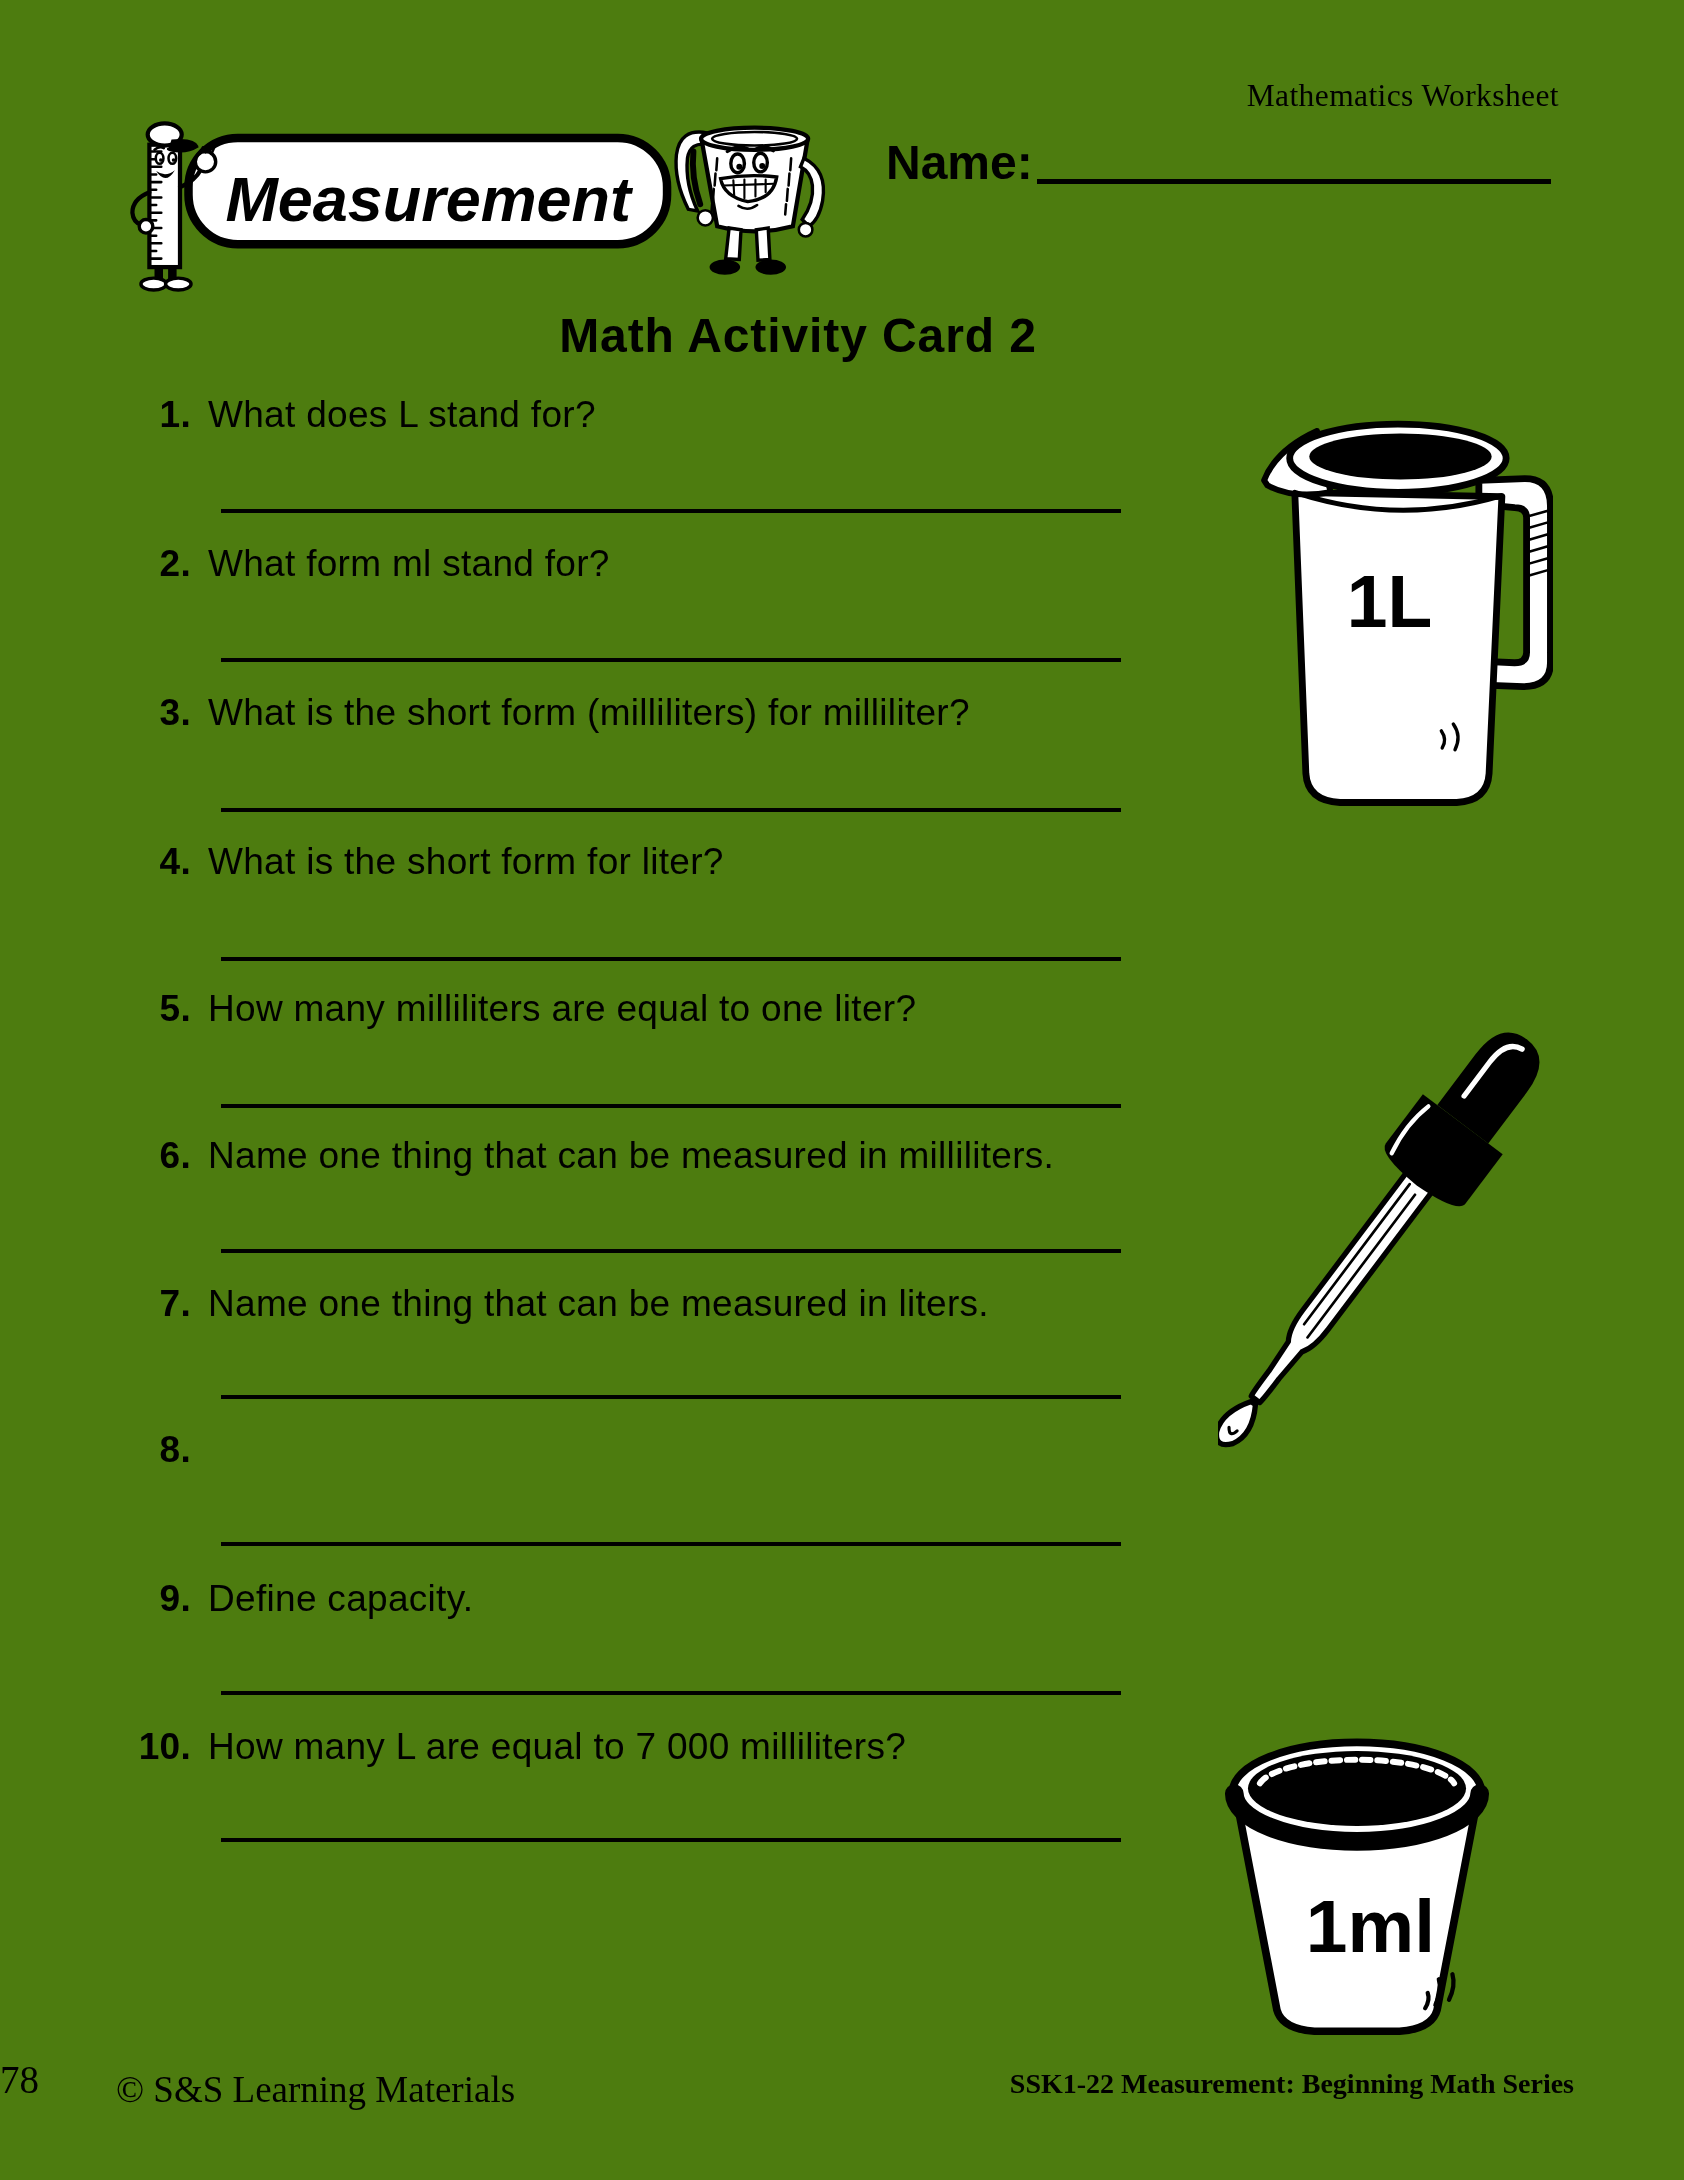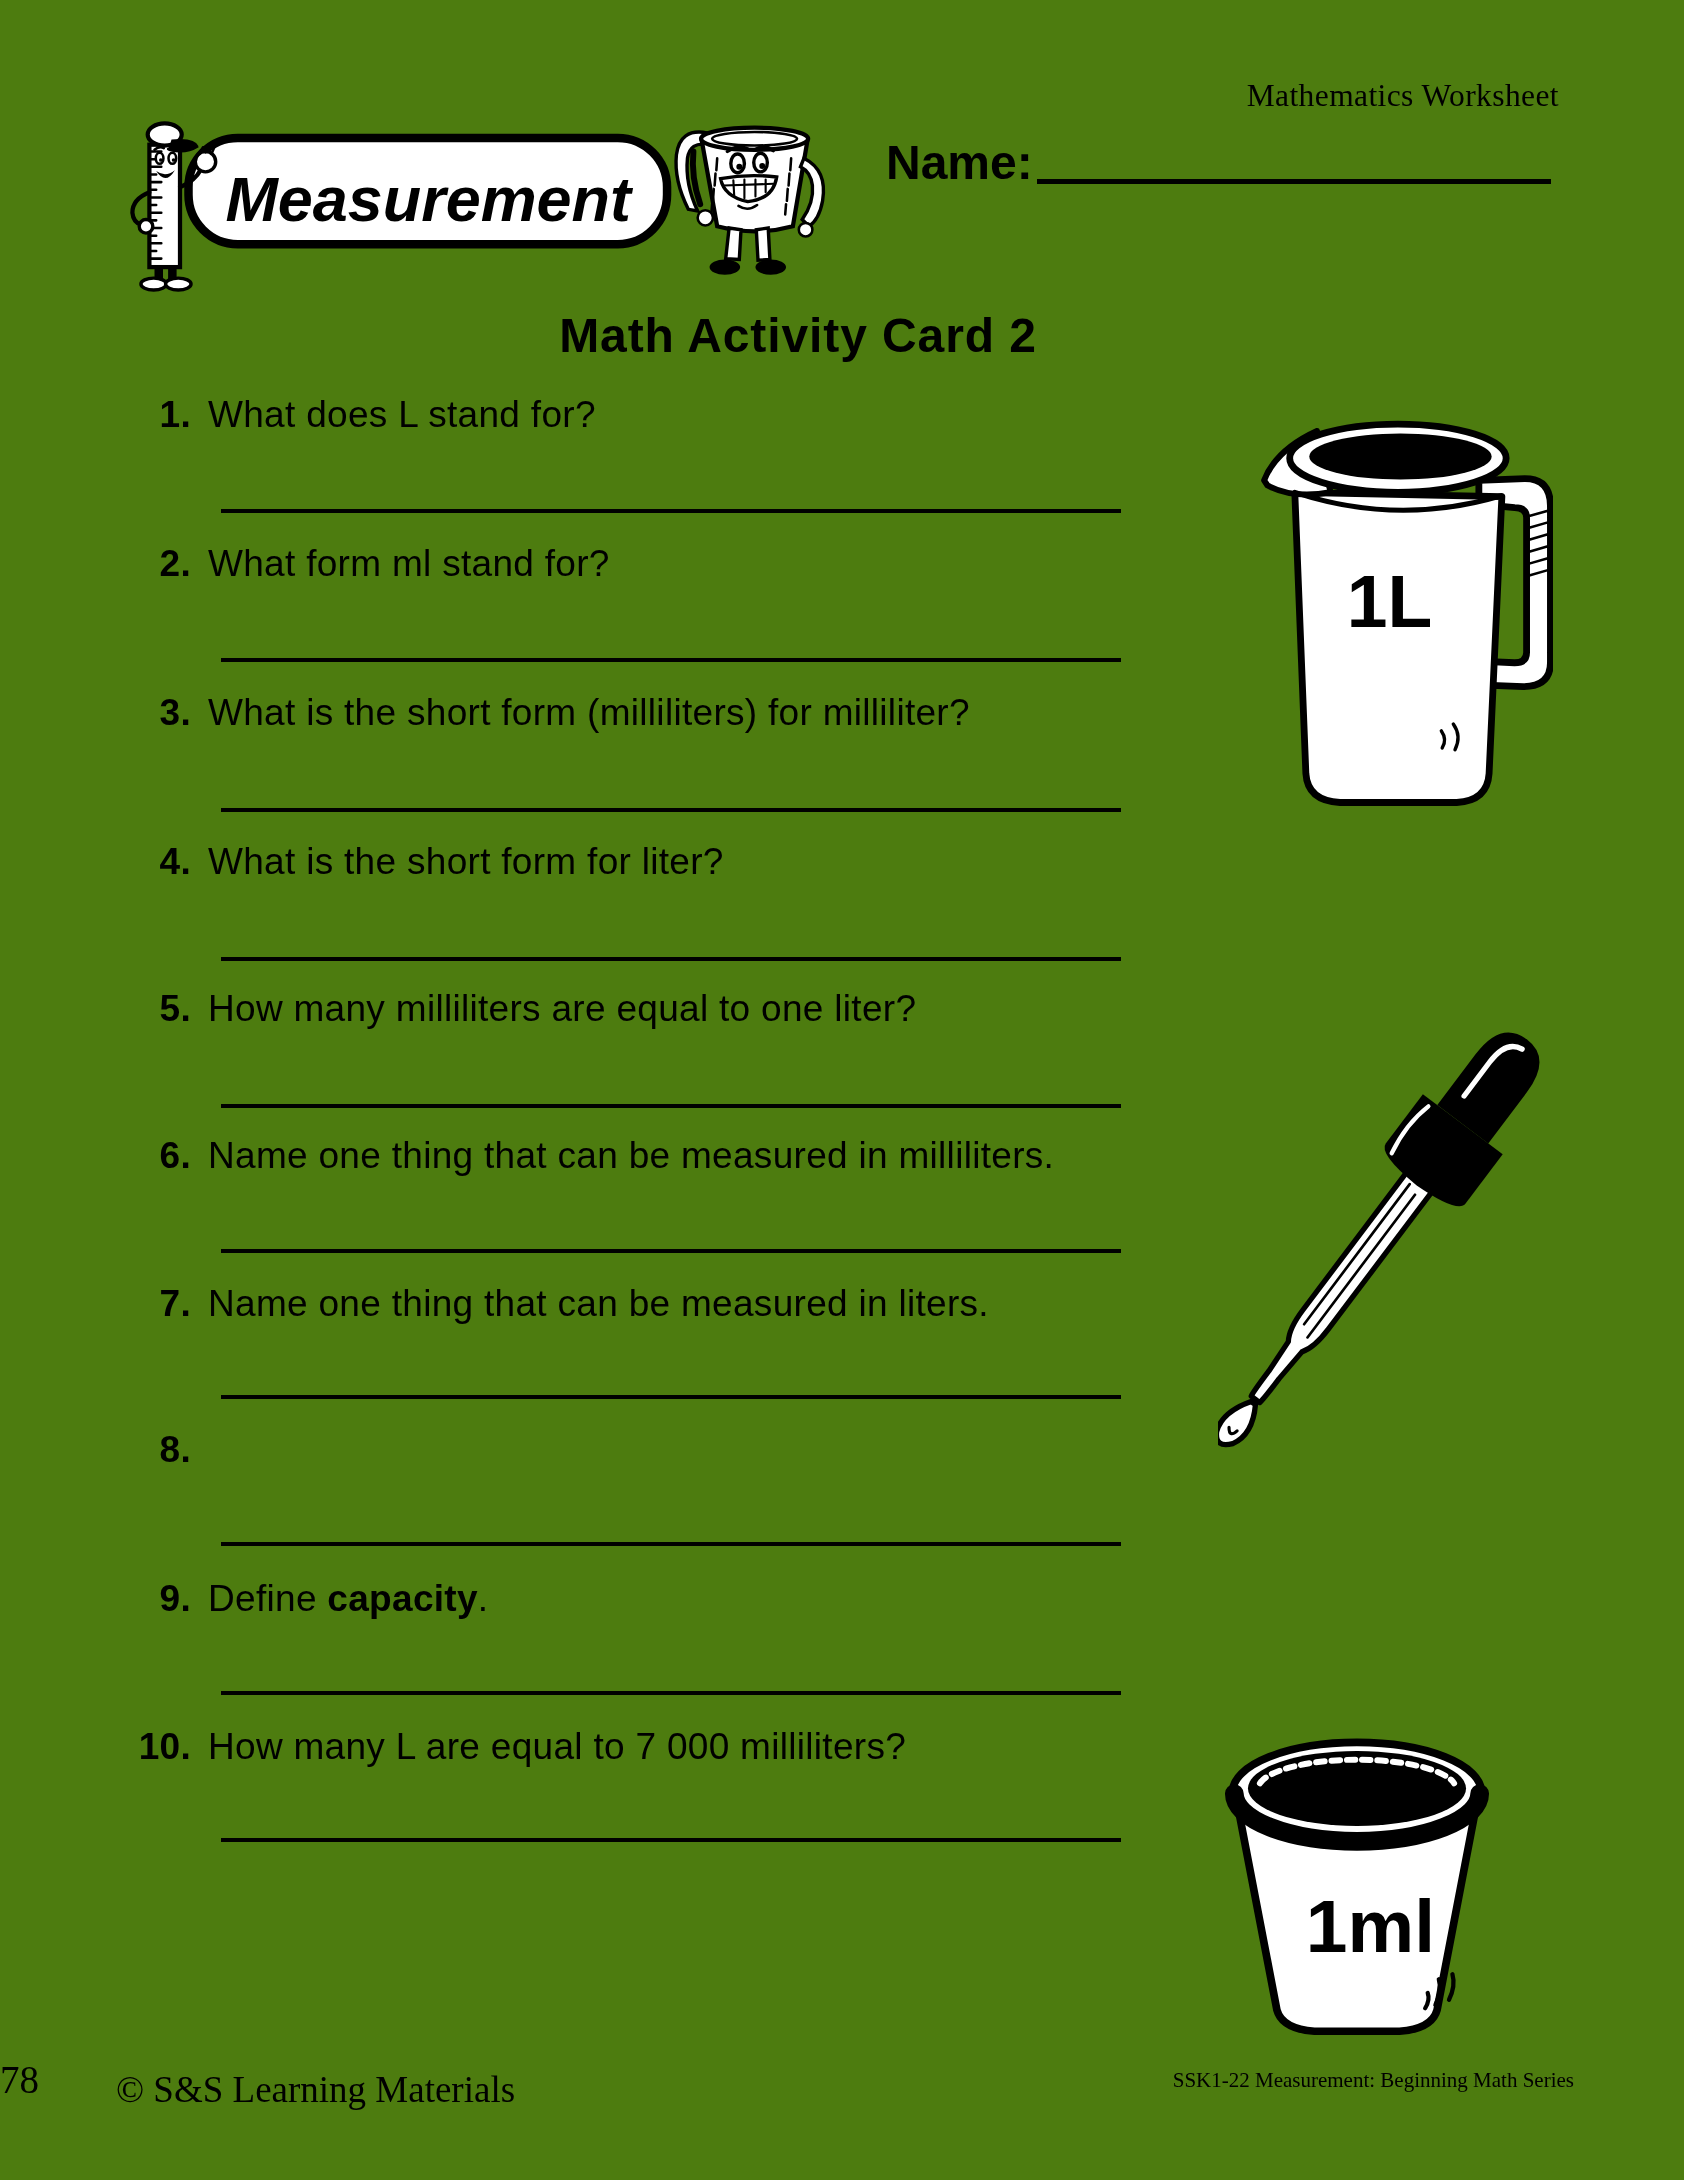--- a/index.html
+++ b/index.html
@@ -7,25 +7,25 @@
         font-family:"Liberation Sans",sans-serif;color:#000;}
   .serif{font-family:"Liberation Serif",serif;}
   .corner-label{position:absolute;top:78px;right:126px;font-size:31.5px;letter-spacing:0.4px;}
   .name-label{position:absolute;left:886px;top:135px;font-size:48px;font-weight:bold;}
   .name-line{position:absolute;left:1037px;top:179px;width:514px;height:5.1px;background:#000;}
   .page-title{position:absolute;left:0;top:308px;width:1596px;text-align:center;
               font-size:48px;font-weight:bold;letter-spacing:0.9px;}
   .q{position:absolute;left:119px;width:1099px;display:flex;align-items:flex-start;
      font-size:37px;letter-spacing:0.3px;line-height:1.15;}
   .qn{flex:0 0 72px;width:72px;text-align:right;font-weight:bold;margin-right:17px;}
-  .qt b{font-weight:bold;}
+  .qt b{font-weight:normal;}
   .ans-line{position:absolute;left:221px;width:900px;height:4.3px;background:#000;}
   .footer-left{position:absolute;left:116px;top:2068px;font-size:37px;font-weight:normal;}
   .footer-page{position:absolute;left:0;top:2057px;width:1685px;font-size:39px;}
-  .footer-right{position:absolute;right:111px;top:2068px;font-size:21px;font-weight:normal;}
+  .footer-right{position:absolute;right:111px;top:2068px;font-size:28px;font-weight:bold;}
   svg{position:absolute;}
   svg text{font-family:"Liberation Sans",sans-serif;}
 </style>
 </head>
 <body>
 
 <div class="page">
 
   <div class="corner-label serif">Mathematics Worksheet</div>
 

